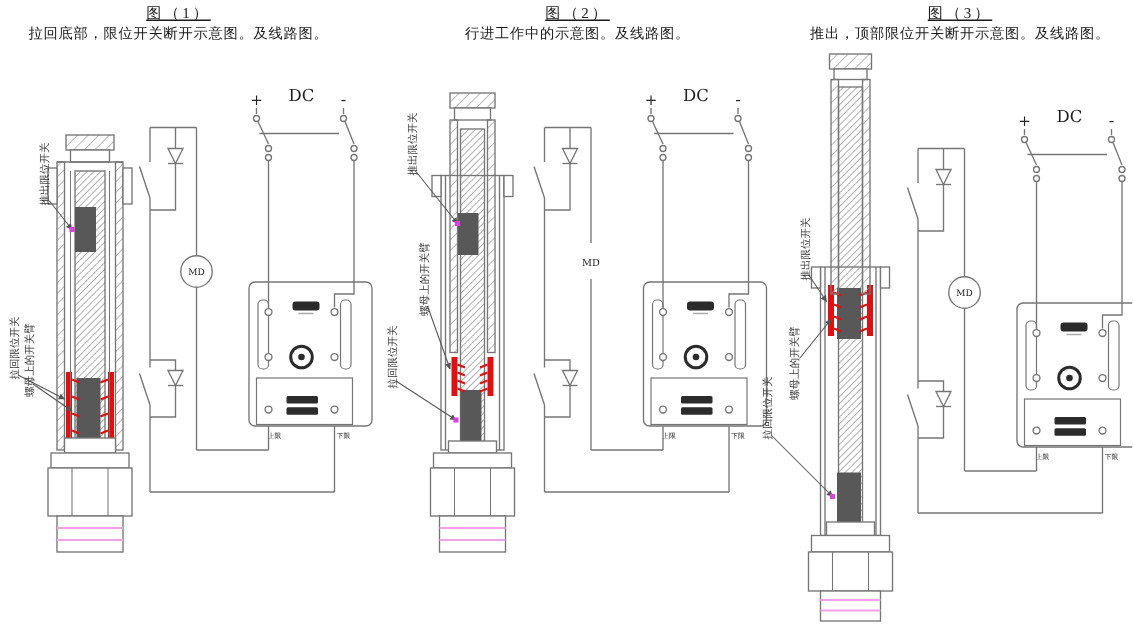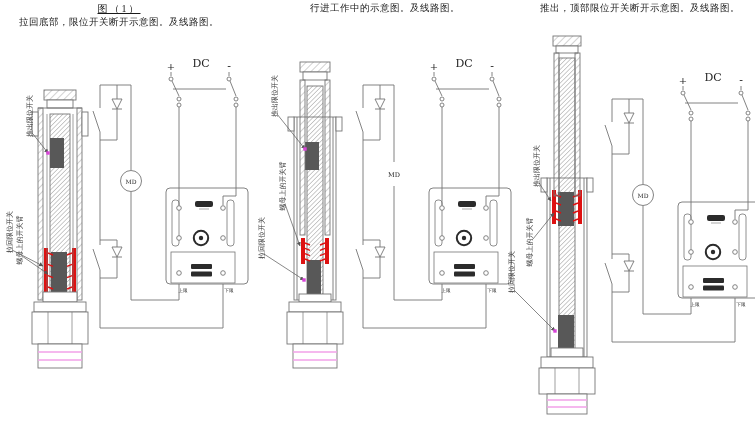--- a/index.html
+++ b/index.html
@@ -317,23 +317,25 @@
         <line x1="514" y1="290" x2="555" y2="331" stroke="#555" stroke-width="0.7" marker-end="url(#arr)"></line>
         <rect x="553.3" y="329.3" width="3.4" height="3.4" fill="#d944d9"></rect>
       </g>
     </svg>
 
   <div class="title-block" style="left:3px">
     <div class="t1">图（1）</div>
     <div class="t2">拉回底部，限位开关断开示意图。及线路图。</div>
   </div>
   <div class="title-block" style="left:269px">
+    <div class="t1">图（2）</div>
     <div class="t2">行进工作中的示意图。及线路图。</div>
   </div>
   <div class="title-block" style="left:524px">
+    <div class="t1">图（3）</div>
     <div class="t2">推出，顶部限位开关断开示意图。及线路图。</div>
   </div>
 <div class="vlabel" style="left: 30px; top: 116px;">推出限位开关</div>
     <div class="vlabel" style="left: 10px; top: 232px;">拉回限位开关</div>
     <div class="vlabel" style="left: 20px; top: 240px;">螺母上的开关臂</div>
     <div class="vlabel" style="left: 275px; top: 96px;">推出限位开关</div>
     <div class="vlabel" style="left: 283px; top: 186px;">螺母上的开关臂</div>
     <div class="vlabel" style="left: 262px; top: 238px;">拉回限位开关</div>
     <div class="vlabel" style="left: 537px; top: 166px;">推出限位开关</div>
     <div class="vlabel" style="left: 530px; top: 242px;">螺母上的开关臂</div>

